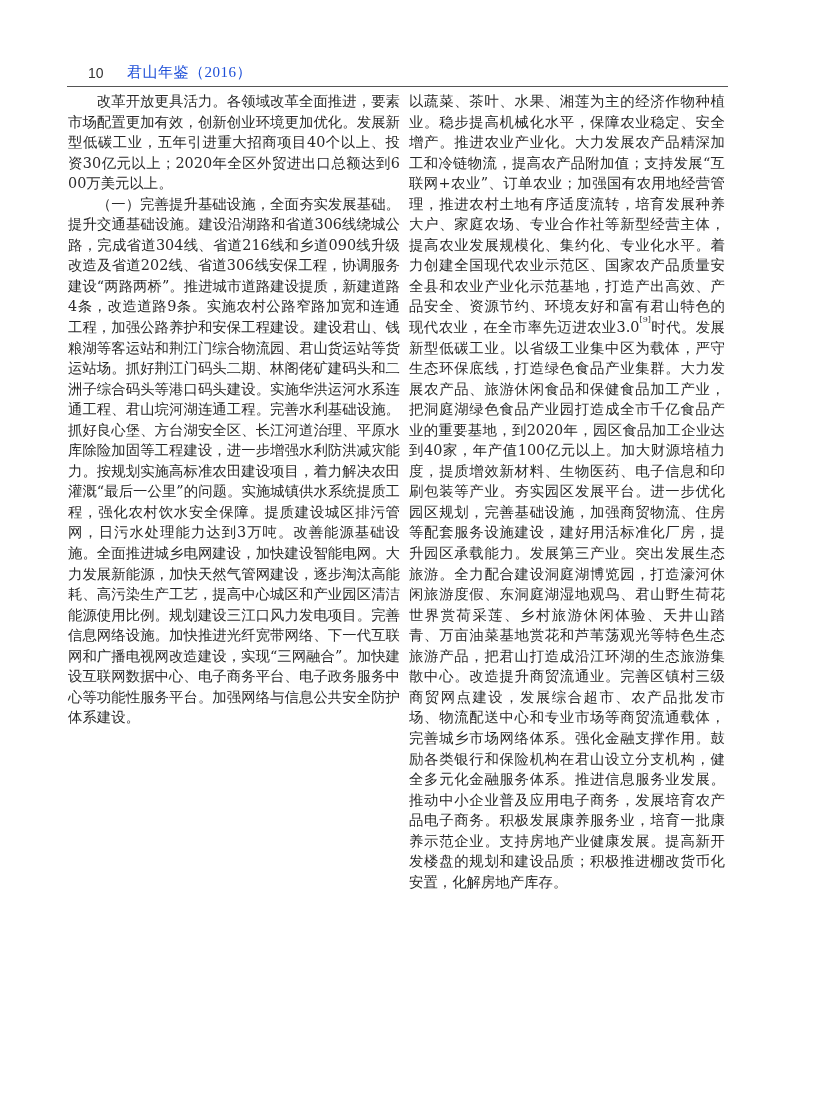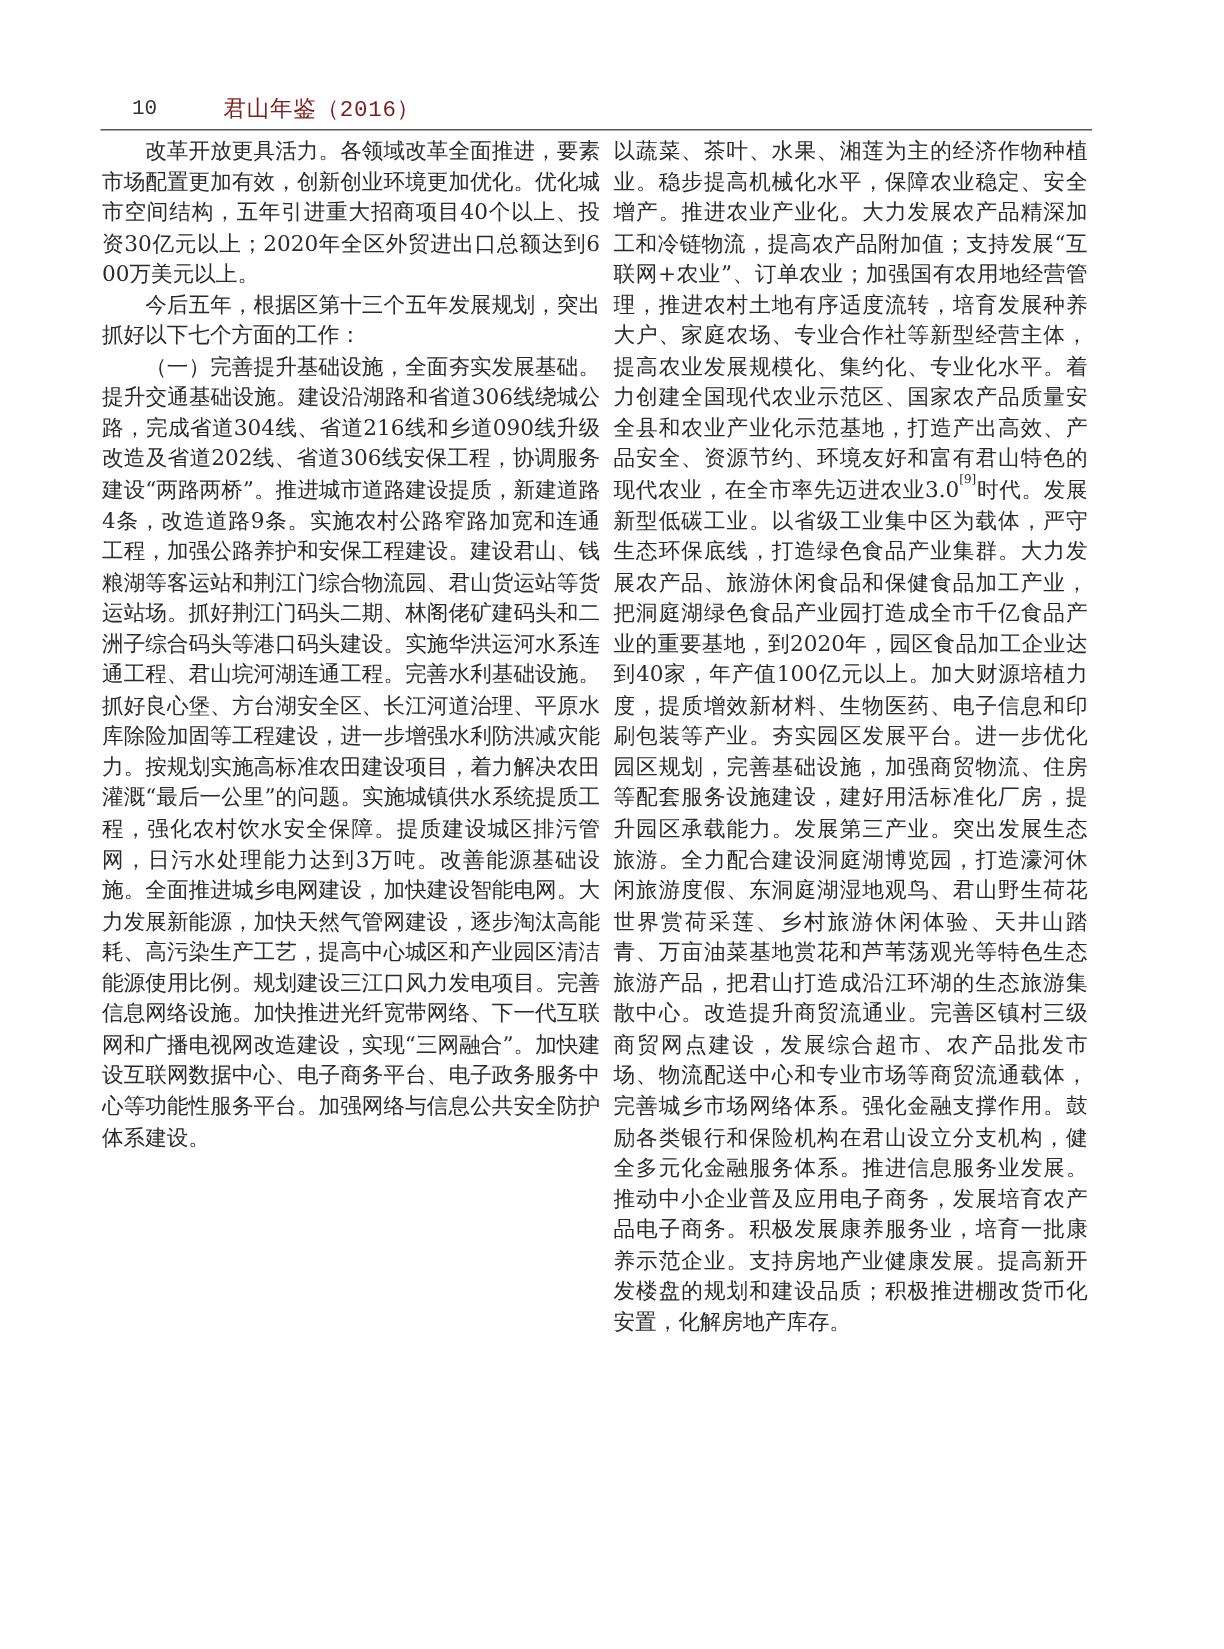--- a/index.html
+++ b/index.html
@@ -1,40 +1,39 @@
 <!DOCTYPE html>
 <html><head>
 <meta charset="utf-8">
 <style>
   html, body { margin: 0; padding: 0; background: #ffffff; }
   body { width: 816px; height: 1099px; position: relative; overflow: hidden;
          font-family: "DejaVu Serif", "Liberation Serif", serif; color: #2a2a2a; }
   .header { position: absolute; left: 67px; top: 62px; width: 661px; height: 24px;
             border-bottom: 1.5px solid #555; }
   .page-num { position: absolute; left: 21px; top: 3px; font-size: 14px;
-              font-family: Liberation Mono, monospace; color: #333; }
-  .running-title { position: absolute; left: 82px; top: 1px; font-size: 15px;
-                   font-family: Liberation Mono, monospace; color: #7f1d1d; letter-spacing: 0.5px; }
+              font-family: Liberation Sans, sans-serif; color: #333; }
+  .running-title { position: absolute; left: 60px; top: 1px; font-size: 15px;
+                   font-family: Liberation Serif, serif; color: #1d4ed8; letter-spacing: 0.5px; }
   .col { position: absolute; top: 91px; width: 332px; font-size: 14.4px; line-height: 20.55px;
          text-align: justify; text-justify: inter-character; word-break: break-all; }
   .col-left { left: 68px; }
   .col-right { left: 409px; width: 316px; }
   .col p { margin: 0; text-indent: 2em; }
   .col p.cont { text-indent: 0; }
   sup { font-size: 8px; vertical-align: top; line-height: 0; position: relative; top: 3px; }
 </style>
 </head>
 <body>
 
 <div class="header">
   <span class="page-num">10</span>
   <span class="running-title">君山年鉴（2016）</span>
 </div>
 
 <div class="col col-left">
-  <p>改革开放更具活力。各领域改革全面推进，要素市场配置更加有效，创新创业环境更加优化。优化城市空间结构，五年引进重大招商项目40个以上、投资30亿元以上；2020年全区外贸进出口总额达到600万美元以上。</p>
-  <p>今后五年，根据区第十三个五年发展规划，突出抓好以下七个方面的工作：</p>
+  <p>改革开放更具活力。各领域改革全面推进，要素市场配置更加有效，创新创业环境更加优化。发展新型低碳工业，五年引进重大招商项目40个以上、投资30亿元以上；2020年全区外贸进出口总额达到600万美元以上。</p>
   <p>（一）完善提升基础设施，全面夯实发展基础。提升交通基础设施。建设沿湖路和省道306线绕城公路，完成省道304线、省道216线和乡道090线升级改造及省道202线、省道306线安保工程，协调服务建设“两路两桥”。推进城市道路建设提质，新建道路4条，改造道路9条。实施农村公路窄路加宽和连通工程，加强公路养护和安保工程建设。建设君山、钱粮湖等客运站和荆江门综合物流园、君山货运站等货运站场。抓好荆江门码头二期、林阁佬矿建码头和二洲子综合码头等港口码头建设。实施华洪运河水系连通工程、君山垸河湖连通工程。完善水利基础设施。抓好良心堡、方台湖安全区、长江河道治理、平原水库除险加固等工程建设，进一步增强水利防洪减灾能力。按规划实施高标准农田建设项目，着力解决农田灌溉“最后一公里”的问题。实施城镇供水系统提质工程，强化农村饮水安全保障。提质建设城区排污管网，日污水处理能力达到3万吨。改善能源基础设施。全面推进城乡电网建设，加快建设智能电网。大力发展新能源，加快天然气管网建设，逐步淘汰高能耗、高污染生产工艺，提高中心城区和产业园区清洁能源使用比例。规划建设三江口风力发电项目。完善信息网络设施。加快推进光纤宽带网络、下一代互联网和广播电视网改造建设，实现“三网融合”。加快建设互联网数据中心、电子商务平台、电子政务服务中心等功能性服务平台。加强网络与信息公共安全防护体系建设。</p>
 </div>
 
 <div class="col col-right">
   <p class="cont"><span>以蔬菜、茶叶、水果、湘莲为主的经济作物种植业。稳步提高机械化水平，保障农业稳定、安全增产。推进农业产业化。大力发展农产品精深加工和冷链物流，提高农产品附加值；支持发展“互联网+农业”、订单农业；加强国有农用地经营管理，推进农村土地有序适度流转，培育发展种养大户、家庭农场、专业合作社等新型经营主体，提高农业发展规模化、集约化、专业化水平。着力创建全国现代农业示范区、国家农产品质量安全县和农业产业化示范基地，打造产出高效、产品安全、资源节约、环境友好和富有君山特色的现代农业，在全市率先迈进农业3.0</span><sup>[9]</sup><span>时代。发展新型低碳工业。以省级工业集中区为载体，严守生态环保底线，打造绿色食品产业集群。大力发展农产品、旅游休闲食品和保健食品加工产业，把洞庭湖绿色食品产业园打造成全市千亿食品产业的重要基地，到2020年，园区食品加工企业达到40家，年产值100亿元以上。加大财源培植力度，提质增效新材料、生物医药、电子信息和印刷包装等产业。夯实园区发展平台。进一步优化园区规划，完善基础设施，加强商贸物流、住房等配套服务设施建设，建好用活标准化厂房，提升园区承载能力。发展第三产业。突出发展生态旅游。全力配合建设洞庭湖博览园，打造濠河休闲旅游度假、东洞庭湖湿地观鸟、君山野生荷花世界赏荷采莲、乡村旅游休闲体验、天井山踏青、万亩油菜基地赏花和芦苇荡观光等特色生态旅游产品，把君山打造成沿江环湖的生态旅游集散中心。改造提升商贸流通业。完善区镇村三级商贸网点建设，发展综合超市、农产品批发市场、物流配送中心和专业市场等商贸流通载体，完善城乡市场网络体系。强化金融支撑作用。鼓励各类银行和保险机构在君山设立分支机构，健全多元化金融服务体系。推进信息服务业发展。推动中小企业普及应用电子商务，发展培育农产品电子商务。积极发展康养服务业，培育一批康养示范企业。支持房地产业健康发展。提高新开发楼盘的规划和建设品质；积极推进棚改货币化安置，化解房地产库存。</span></p>
 </div>
 
 </body></html>

